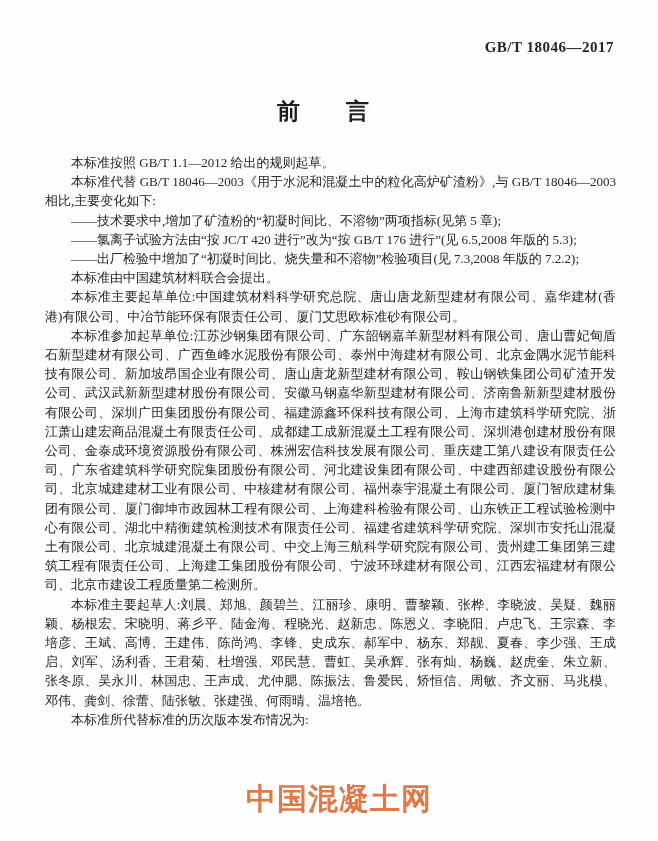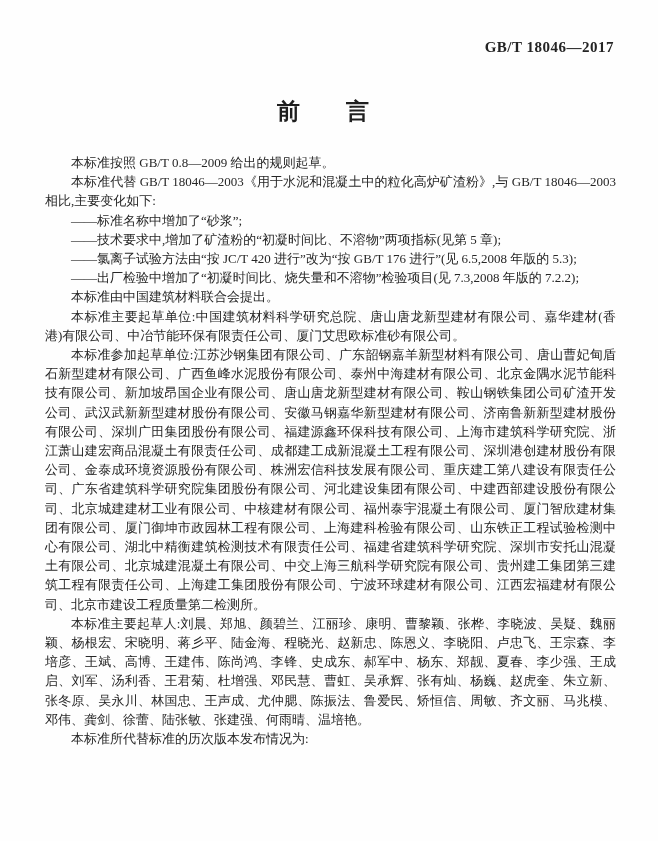--- a/index.html
+++ b/index.html
@@ -60,27 +60,27 @@
 </head>
 <body>
 
 <div class="page">
 
   <div class="std-code">GB/T 18046—2017</div>
 
   <h1 class="doc-title">前　　言</h1>
 
   <div class="body-text">
-      <p class="para para--indent">本标准按照 GB/T 0.8—2009 给出的规则起草。</p>
+      <p class="para para--indent">本标准按照 GB/T 1.1—2012 给出的规则起草。</p>
       <p class="para para--indent">本标准代替 GB/T 18046—2003《用于水泥和混凝土中的粒化高炉矿渣粉》,与 GB/T 18046—2003 相比,主要变化如下:</p>
-      <p class="para para--dash">——标准名称中增加了“砂浆”;</p>
       <p class="para para--dash">——技术要求中,增加了矿渣粉的“初凝时间比、不溶物”两项指标(见第 5 章);</p>
       <p class="para para--dash">——氯离子试验方法由“按 JC/T 420 进行”改为“按 GB/T 176 进行”(见 6.5,2008 年版的 5.3);</p>
       <p class="para para--dash">——出厂检验中增加了“初凝时间比、烧失量和不溶物”检验项目(见 7.3,2008 年版的 7.2.2);</p>
       <p class="para para--indent">本标准由中国建筑材料联合会提出。</p>
       <p class="para para--indent">本标准主要起草单位:中国建筑材料科学研究总院、唐山唐龙新型建材有限公司、嘉华建材(香港)有限公司、中冶节能环保有限责任公司、厦门艾思欧标准砂有限公司。</p>
       <p class="para para--indent">本标准参加起草单位:江苏沙钢集团有限公司、广东韶钢嘉羊新型材料有限公司、唐山曹妃甸盾石新型建材有限公司、广西鱼峰水泥股份有限公司、泰州中海建材有限公司、北京金隅水泥节能科技有限公司、新加坡昂国企业有限公司、唐山唐龙新型建材有限公司、鞍山钢铁集团公司矿渣开发公司、武汉武新新型建材股份有限公司、安徽马钢嘉华新型建材有限公司、济南鲁新新型建材股份有限公司、深圳广田集团股份有限公司、福建源鑫环保科技有限公司、上海市建筑科学研究院、浙江萧山建宏商品混凝土有限责任公司、成都建工成新混凝土工程有限公司、深圳港创建材股份有限公司、金泰成环境资源股份有限公司、株洲宏信科技发展有限公司、重庆建工第八建设有限责任公司、广东省建筑科学研究院集团股份有限公司、河北建设集团有限公司、中建西部建设股份有限公司、北京城建建材工业有限公司、中核建材有限公司、福州泰宇混凝土有限公司、厦门智欣建材集团有限公司、厦门御坤市政园林工程有限公司、上海建科检验有限公司、山东铁正工程试验检测中心有限公司、湖北中精衡建筑检测技术有限责任公司、福建省建筑科学研究院、深圳市安托山混凝土有限公司、北京城建混凝土有限公司、中交上海三航科学研究院有限公司、贵州建工集团第三建筑工程有限责任公司、上海建工集团股份有限公司、宁波环球建材有限公司、江西宏福建材有限公司、北京市建设工程质量第二检测所。</p>
       <p class="para para--indent">本标准主要起草人:刘晨、郑旭、颜碧兰、江丽珍、康明、曹黎颖、张桦、李晓波、吴疑、魏丽颖、杨根宏、宋晓明、蒋彡平、陆金海、程晓光、赵新忠、陈恩义、李晓阳、卢忠飞、王宗森、李培彦、王斌、高博、王建伟、陈尚鸿、李锋、史成东、郝军中、杨东、郑靓、夏春、李少强、王成启、刘军、汤利香、王君菊、杜增强、邓民慧、曹虹、吴承辉、张有灿、杨巍、赵虎奎、朱立新、张冬原、吴永川、林国忠、王声成、尤仲腮、陈振法、鲁爱民、矫恒信、周敏、齐文丽、马兆模、邓伟、龚剑、徐蕾、陆张敏、张建强、何雨晴、温培艳。</p>
       <p class="para para--indent">本标准所代替标准的历次版本发布情况为:</p>
     </div>
 
+  <div class="watermark" style="color: rgb(221, 110, 57);">中国混凝土网</div>
 
 </div>
 
 </body></html>

